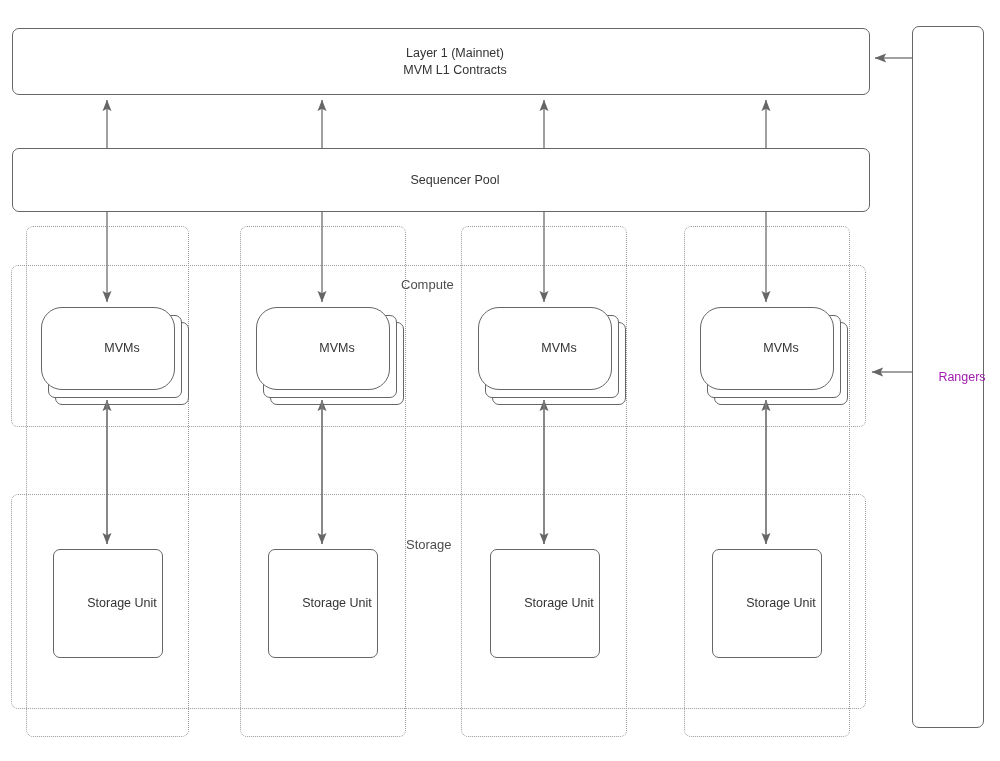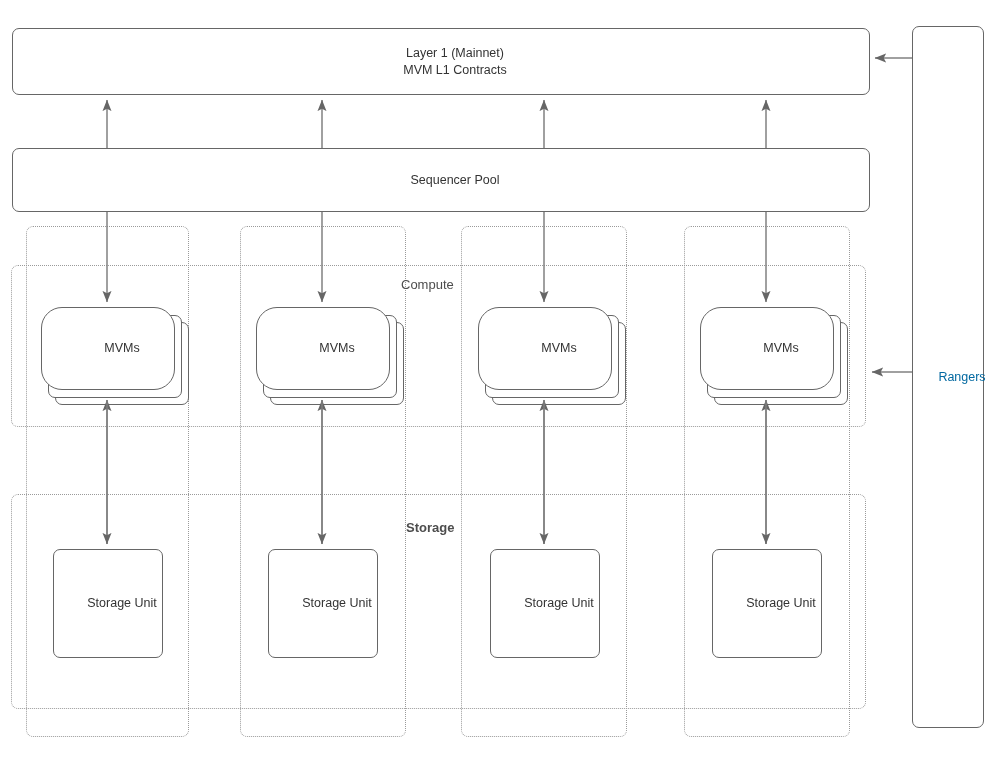--- a/index.html
+++ b/index.html
@@ -79,21 +79,21 @@
     stroke: #808080;
     stroke-width: 1.5px;
     fill: none;
   }
   .label-text {
     pointer-events: none;
   }
   .rangers-label {
     position: absolute;
     font-size: 12.5px;
-    color: #0369a1;
+    color: #a21caf;
     white-space: nowrap;
   }
 </style>
 </head>
 <body>
 
 <div id="canvas">
 
   <div class="node rounded" style="left:12px; top:28px; width:858px; height:67px;">
     <div style="display:flex; flex-direction:column;">
@@ -108,21 +108,21 @@
 
   <div class="group" style="left:26px; top:226px; width:163px; height:511px;"></div>
   <div class="group" style="left:240px; top:226px; width:166px; height:511px;"></div>
   <div class="group" style="left:461px; top:226px; width:166px; height:511px;"></div>
   <div class="group" style="left:684px; top:226px; width:166px; height:511px;"></div>
 
   <div class="group" style="left:11px; top:265px; width:855px; height:162px;"></div>
   <div class="group-label" style="left:401px; top:277px;">Compute</div>
 
   <div class="group" style="left:11px; top:494px; width:855px; height:215px;"></div>
-  <div class="group-label" style="left:406px; top:520px;font-weight:bold;">Storage</div>
+  <div class="group-label" style="left:406px; top:537px;">Storage</div>
 
   <div class="stack-back mvm-b2" style="left:55px; top:322px; width:134px; height:83px;"></div>
   <div class="stack-back mvm-b1" style="left:48px; top:315px; width:134px; height:83px;"></div>
   <div class="node rounded mvm-front" style="left:41px; top:307px; width:134px; height:83px;">
     <span class="label-text">MVMs</span>
   </div>
 
   <div class="stack-back mvm-b2" style="left:270px; top:322px; width:134px; height:83px;"></div>
   <div class="stack-back mvm-b1" style="left:263px; top:315px; width:134px; height:83px;"></div>
   <div class="node rounded mvm-front" style="left:256px; top:307px; width:134px; height:83px;">

